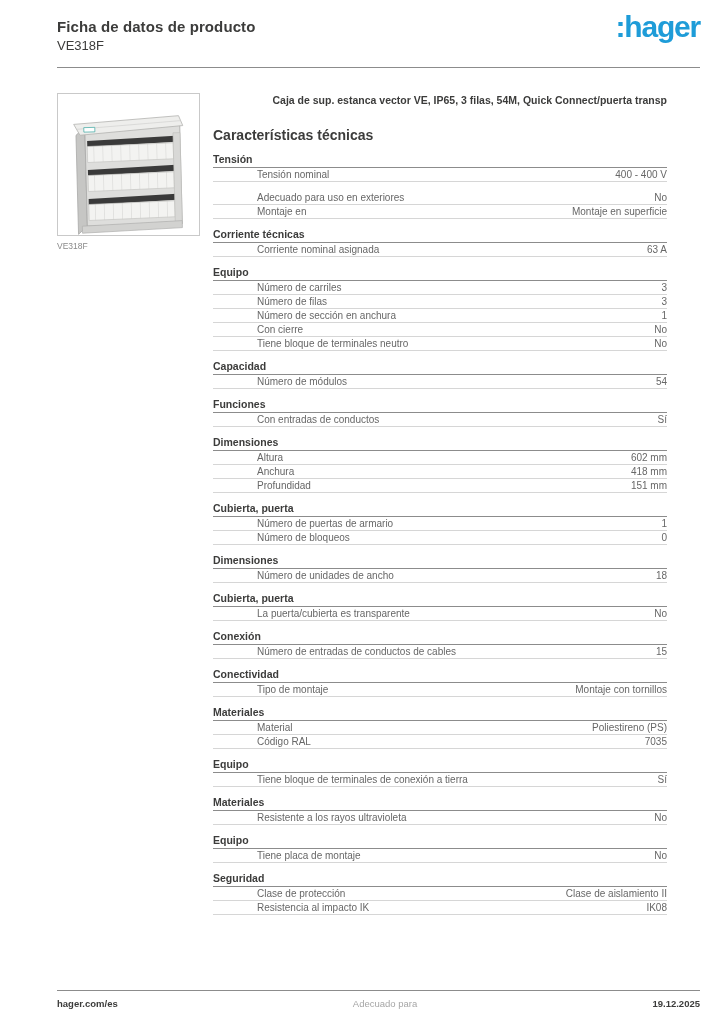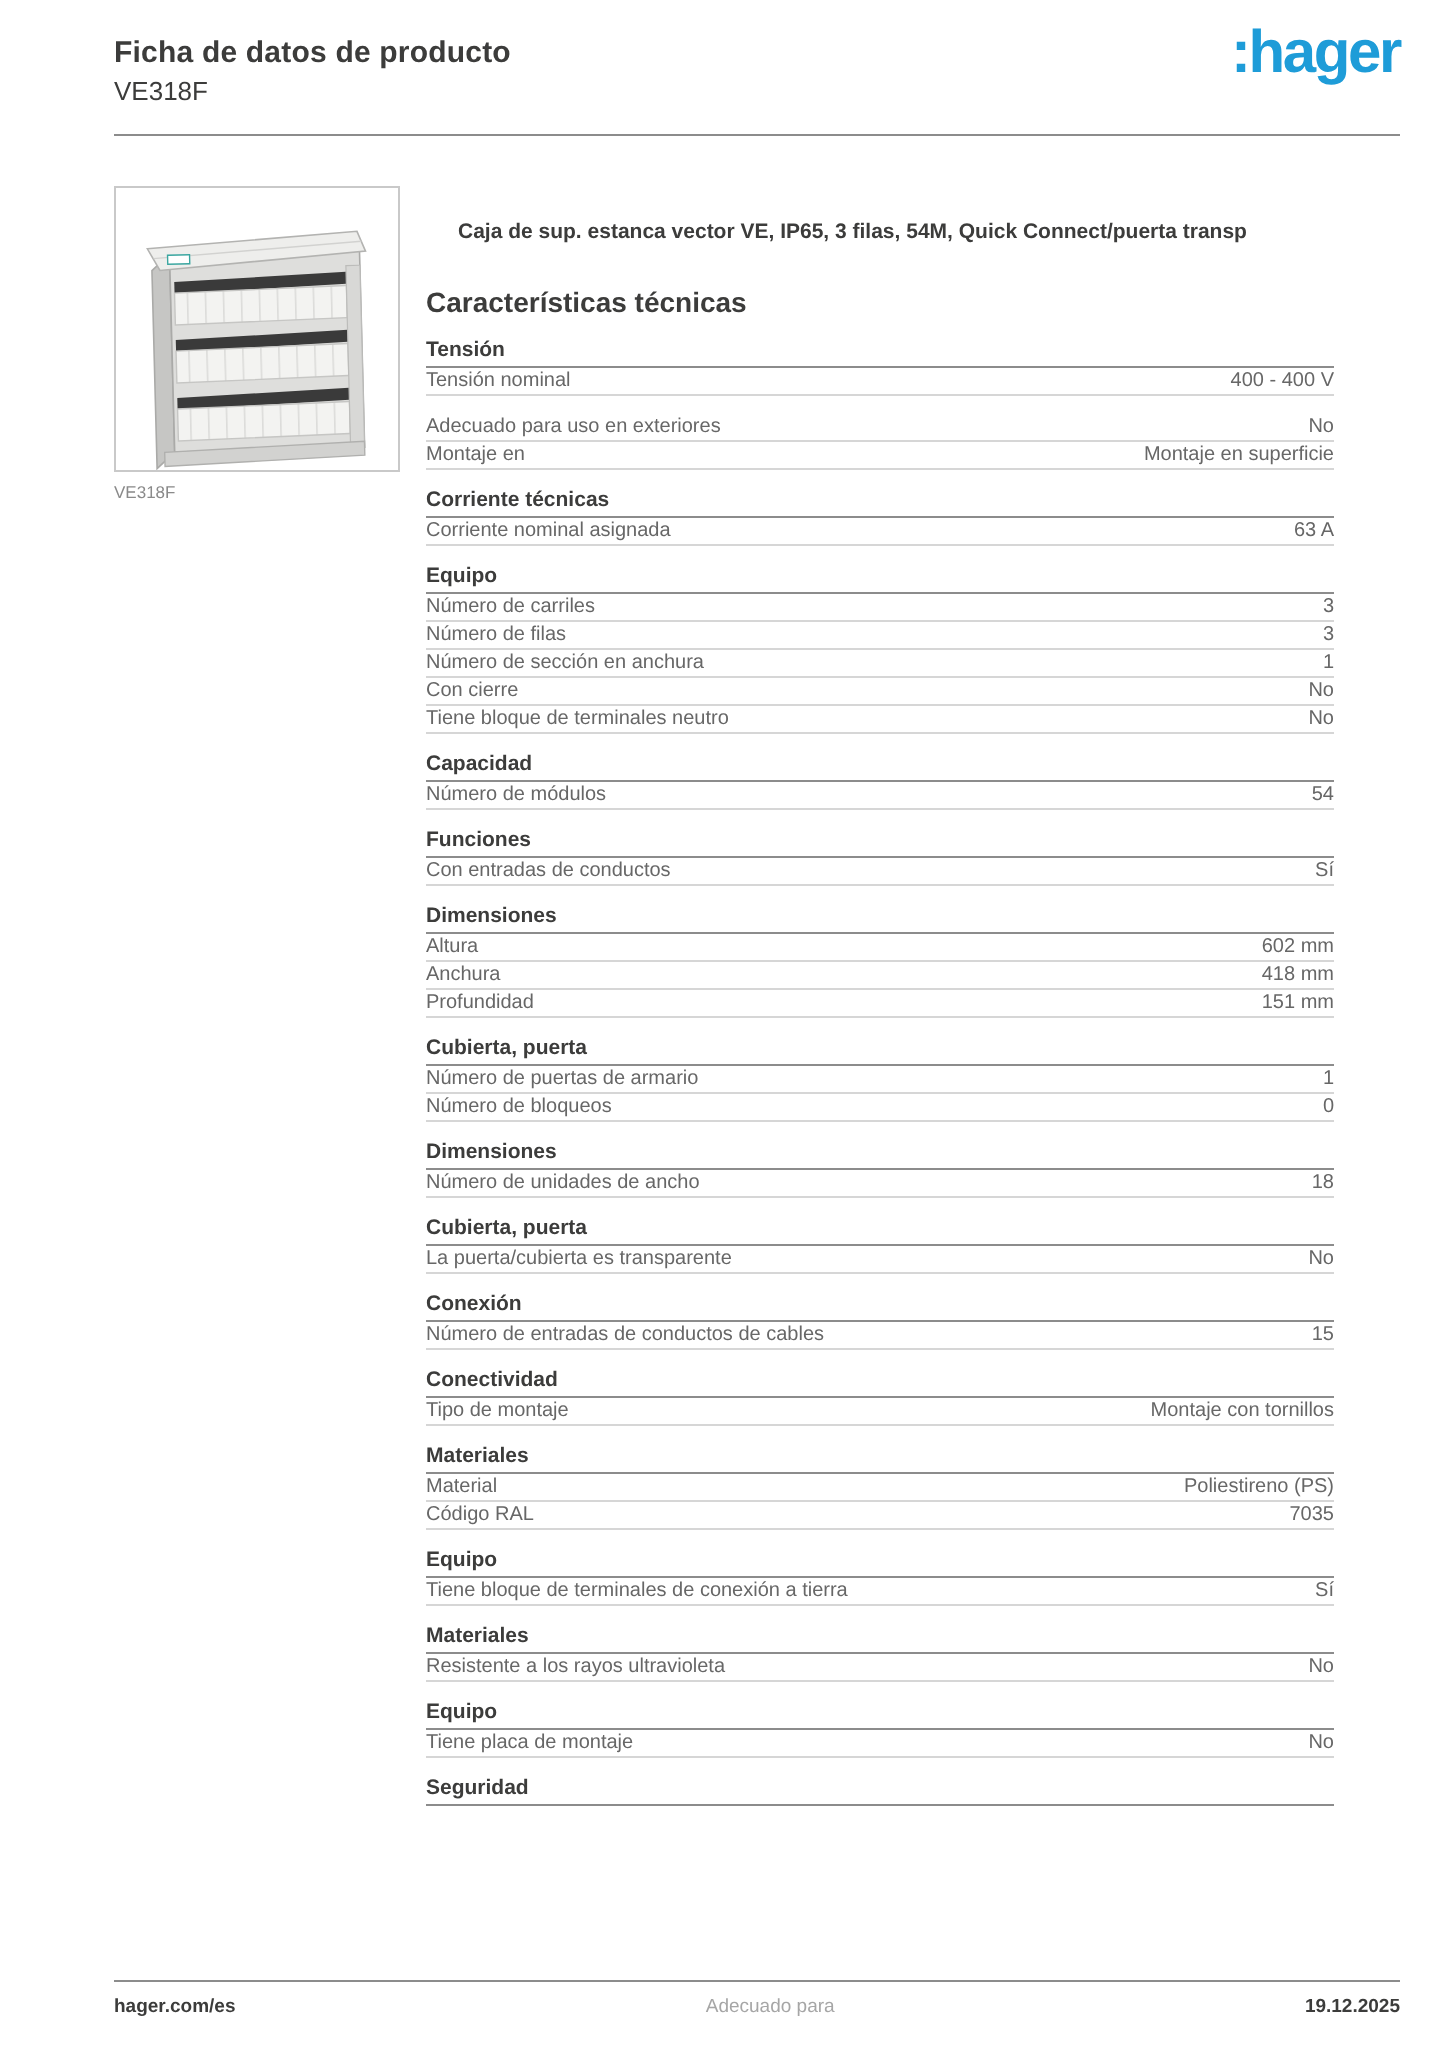--- a/index.html
+++ b/index.html
@@ -18,30 +18,30 @@
   .header-rule { position:absolute; top:67px; left:57px; right:57px; border-top:1px solid #8c8c8c; }
 
   
   .left-col { position:absolute; left:57px; top:93px; width:145px; }
   .img-box { width:141px; height:141px; border:1px solid #c9c9c9; background:#ffffff; }
   .img-box svg { display:block; width:141px; height:141px; }
   .img-caption { margin-top:5px; font-size:8.5px; color:#8a8a8a; }
 
   
   .right-col { position:absolute; left:213px; top:94px; width:454px; }
-  .description { margin:16px; font-size:10.5px; font-weight:bold; color:#3c3c3b; white-space:nowrap; }
+  .description { margin:0; font-size:10.5px; font-weight:bold; color:#3c3c3b; white-space:nowrap;text-align:right; }
   .table-title { margin:21px 0 0 0; font-size:14px; font-weight:bold; color:#3c3c3b; }
   .sections { margin-top:10px; }
   .section { margin-top:9px; }
   .section-title { font-size:10.5px; line-height:12px; font-weight:bold; color:#3c3c3b;
                    padding-bottom:2px; border-bottom:1px solid #8c8c8c; }
   .row { display:flex; justify-content:space-between; align-items:baseline;
          font-size:10px; line-height:10px; color:#676767;
          padding:2px 0 1px 0; border-bottom:1px solid #d6d6d6; }
-  .row .label { text-align:left; }
+  .row .label { text-align:left;margin-left:44px; }
   .row .value { text-align:right; white-space:nowrap; padding-left:10px; }
 
   
   .footer { position:absolute; left:57px; right:57px; top:990px;
             border-top:1px solid #8c8c8c; padding-top:7px;
             display:flex; justify-content:space-between; font-size:9.5px; }
   .footer-left  { font-weight:bold; color:#3c3c3b; }
   .footer-center{ color:#a6a6a6; }
   .footer-right { font-weight:bold; color:#3c3c3b; }
 </style>
@@ -290,20 +290,30 @@
     <div class="rows">
             <div class="row">
               <span class="label">Tiene placa de montaje</span>
               <span class="value">No</span>
             </div>
           </div>
   </div>
 
   <div class="section">
     <div class="section-title">Seguridad</div>
+    <div class="rows">
+            <div class="row">
+              <span class="label">Clase de protección</span>
+              <span class="value">Clase de aislamiento II</span>
+            </div>
+            <div class="row">
+              <span class="label">Resistencia al impacto IK</span>
+              <span class="value">IK08</span>
+            </div>
+          </div>
   </div>
 </div>
   </div>
 
   <div class="footer">
     <span class="footer-left">hager.com/es</span>
     <span class="footer-center">Adecuado para</span>
     <span class="footer-right">19.12.2025</span>
   </div>
 

